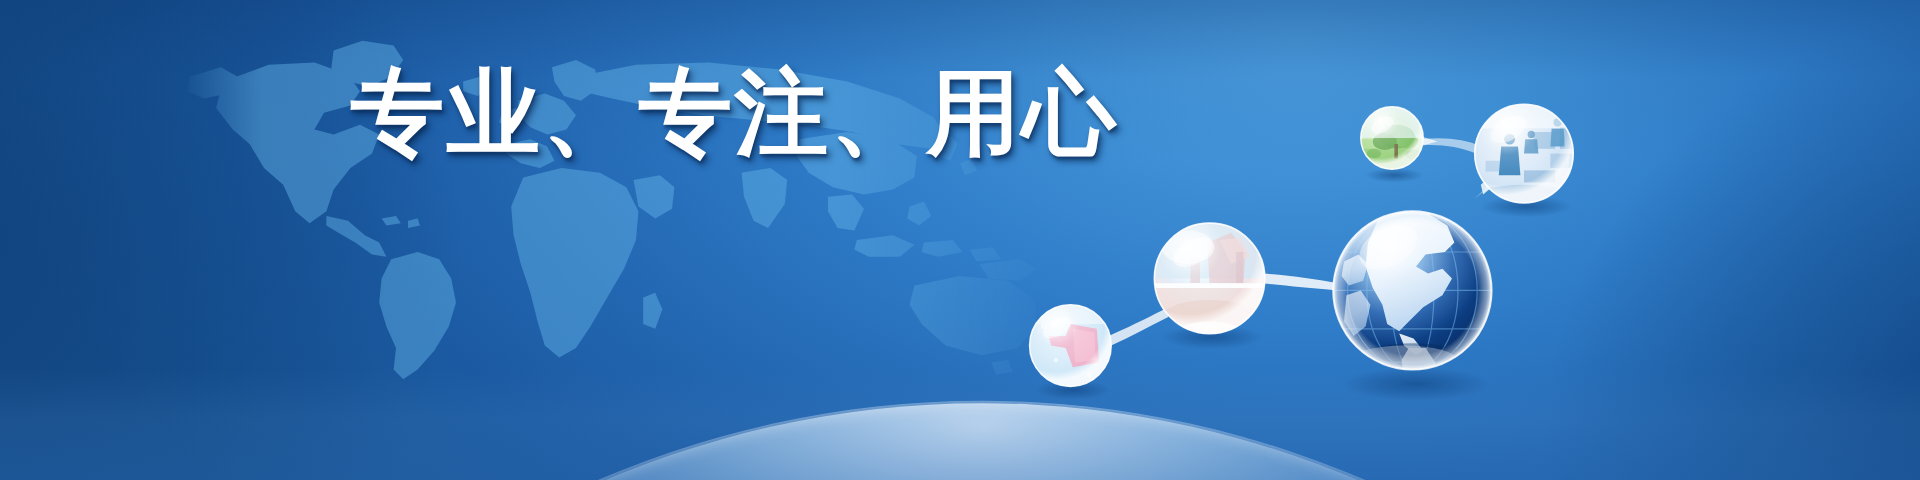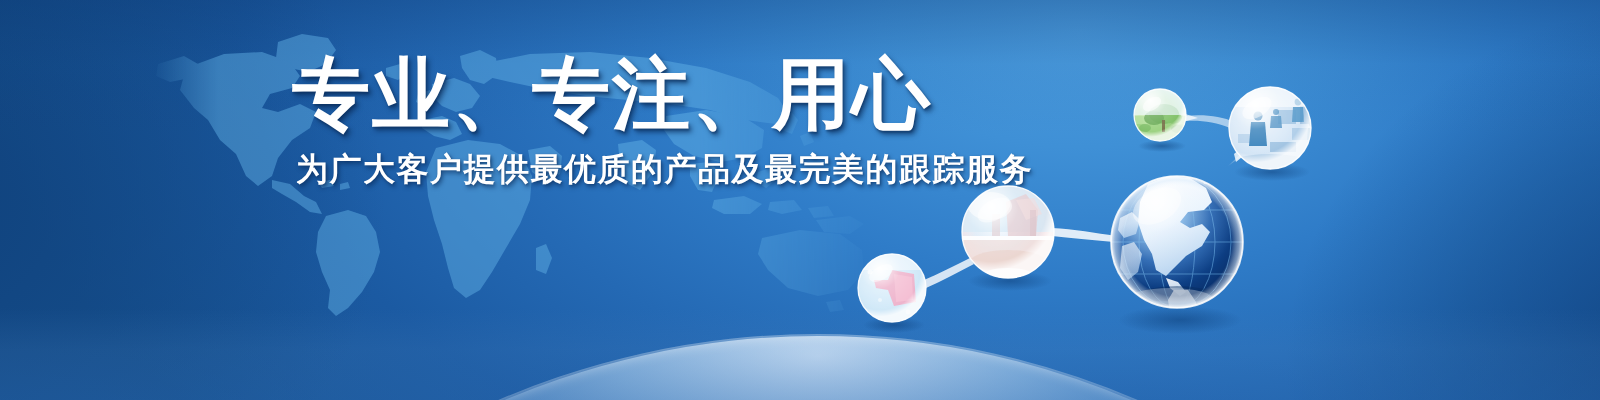--- a/index.html
+++ b/index.html
@@ -234,21 +234,20 @@
       <path d="M742 274 L754 272 L756 284 L744 286 Z"></path>
     </svg>
   </div>
 
   <div class="planet-arc"></div>
   <div class="planet-arc-edge"></div>
   <div class="planet-fade-bottom"></div>
 
   <div class="text-block">
     <h1 class="headline">专业、专注、用心</h1>
-    <p class="subhead">为广大客户提供最优质的产品及最完美的跟踪服务</p>
   </div>
 
   <div class="cluster">
     <svg viewBox="0 0 460 310" xmlns="http://www.w3.org/2000/svg">
       <defs>
 
         <radialGradient id="globeBody" cx="38%" cy="28%" r="78%">
           <stop offset="0%" stop-color="#cfe6fb"></stop>
           <stop offset="22%" stop-color="#6fa9e0"></stop>
           <stop offset="48%" stop-color="#1f5fae"></stop>

